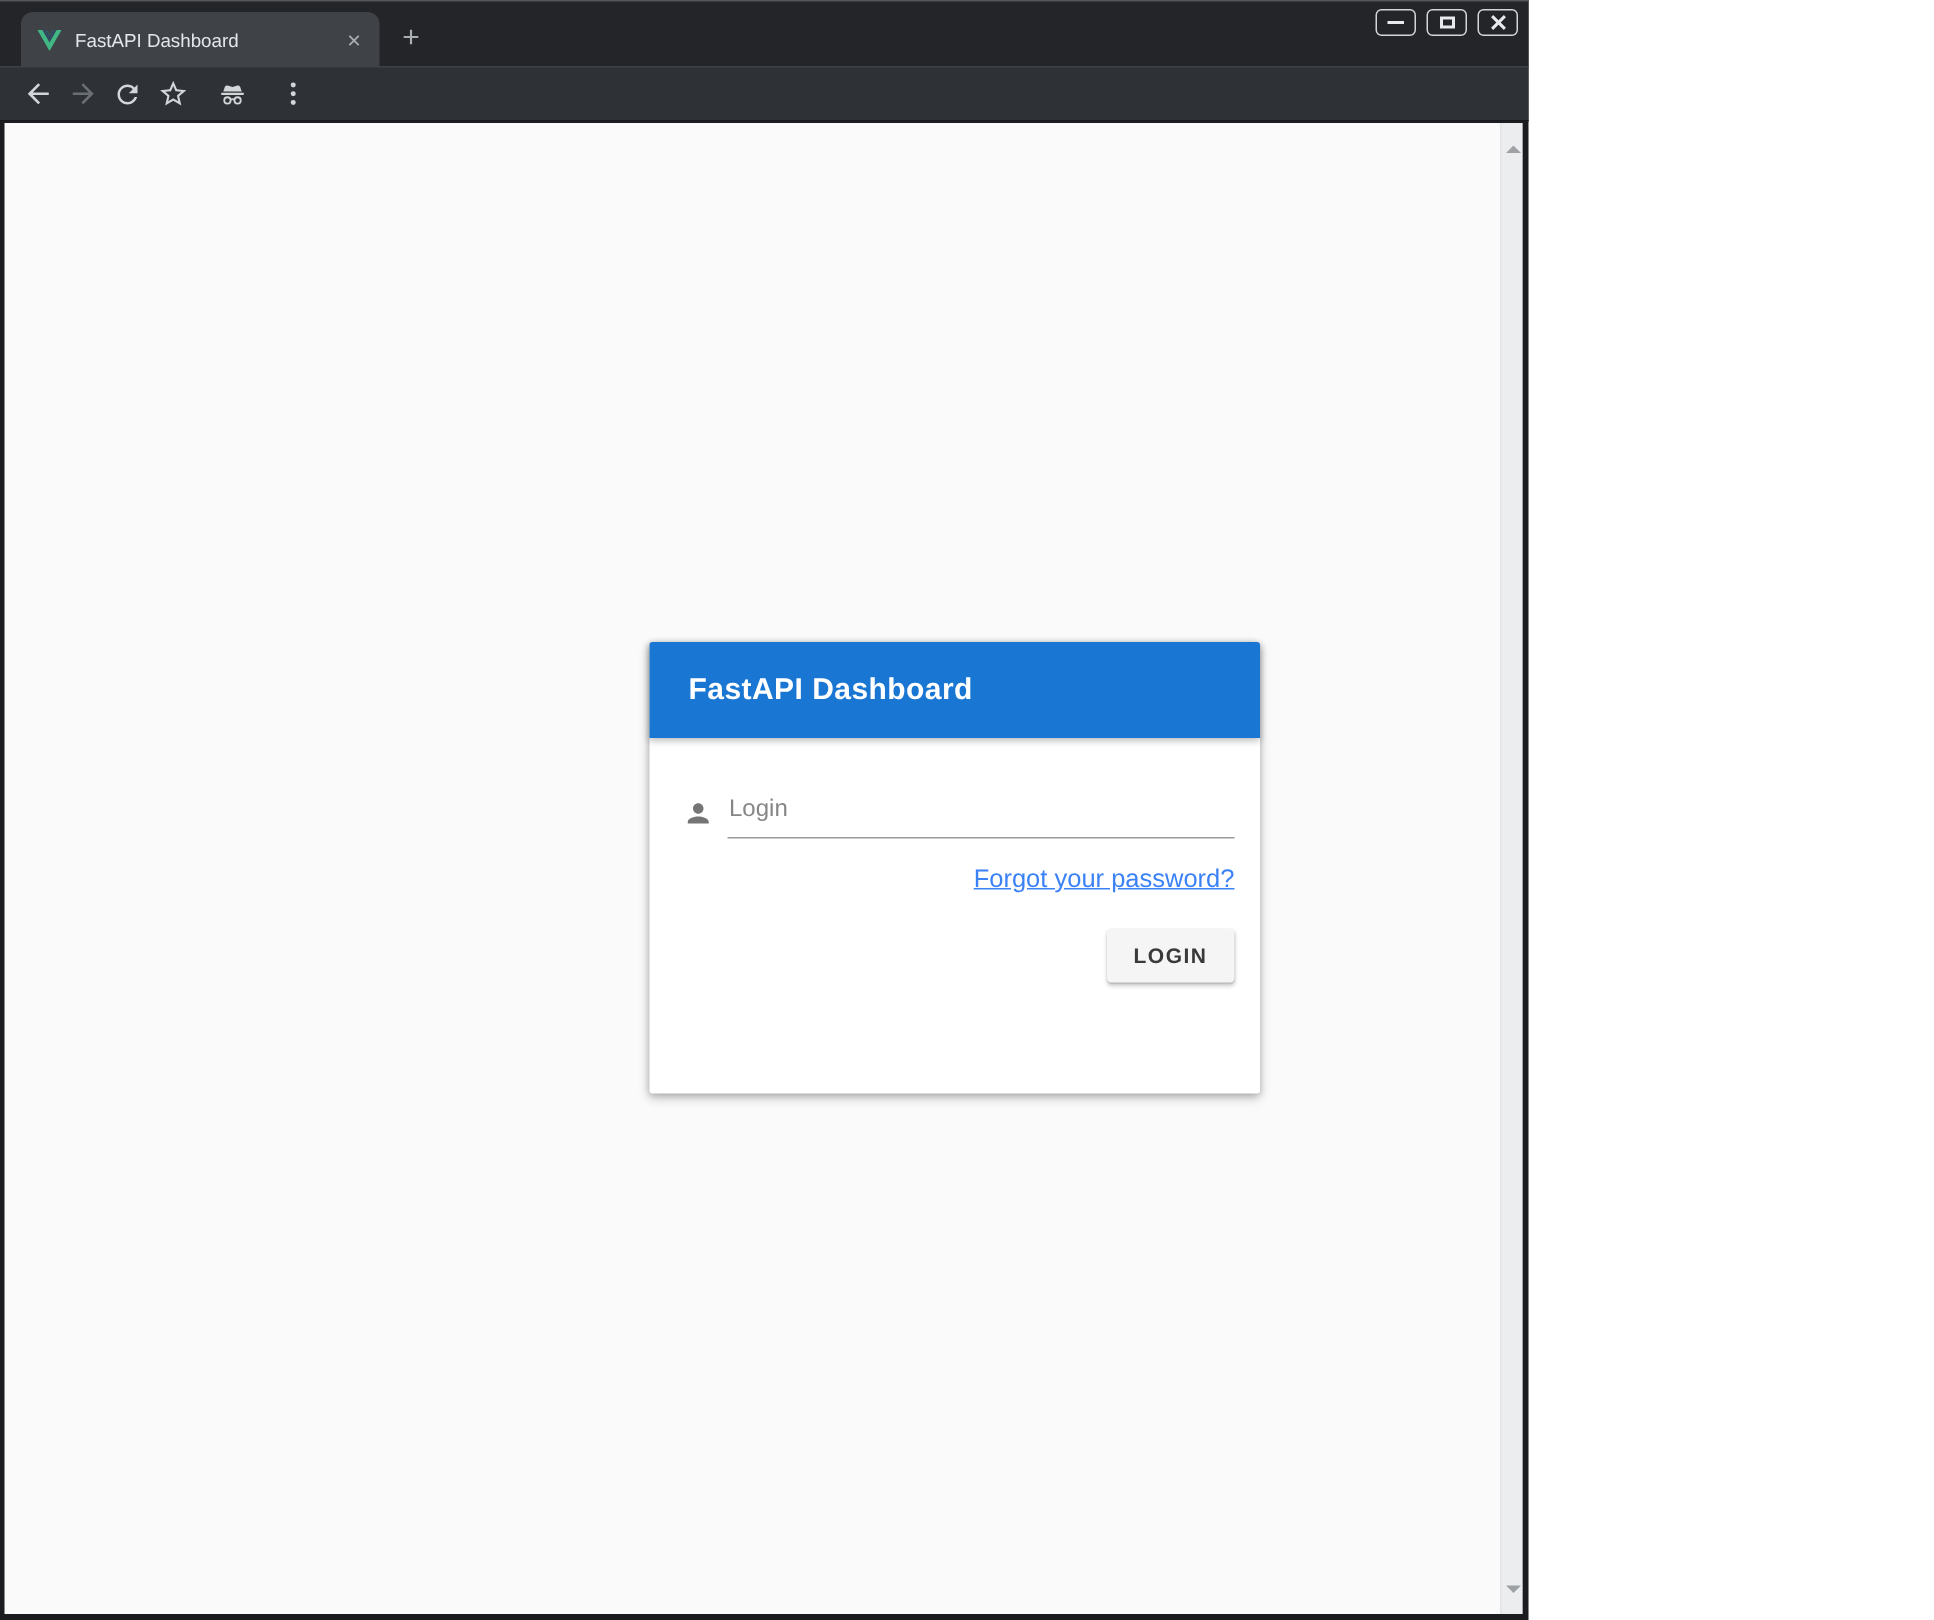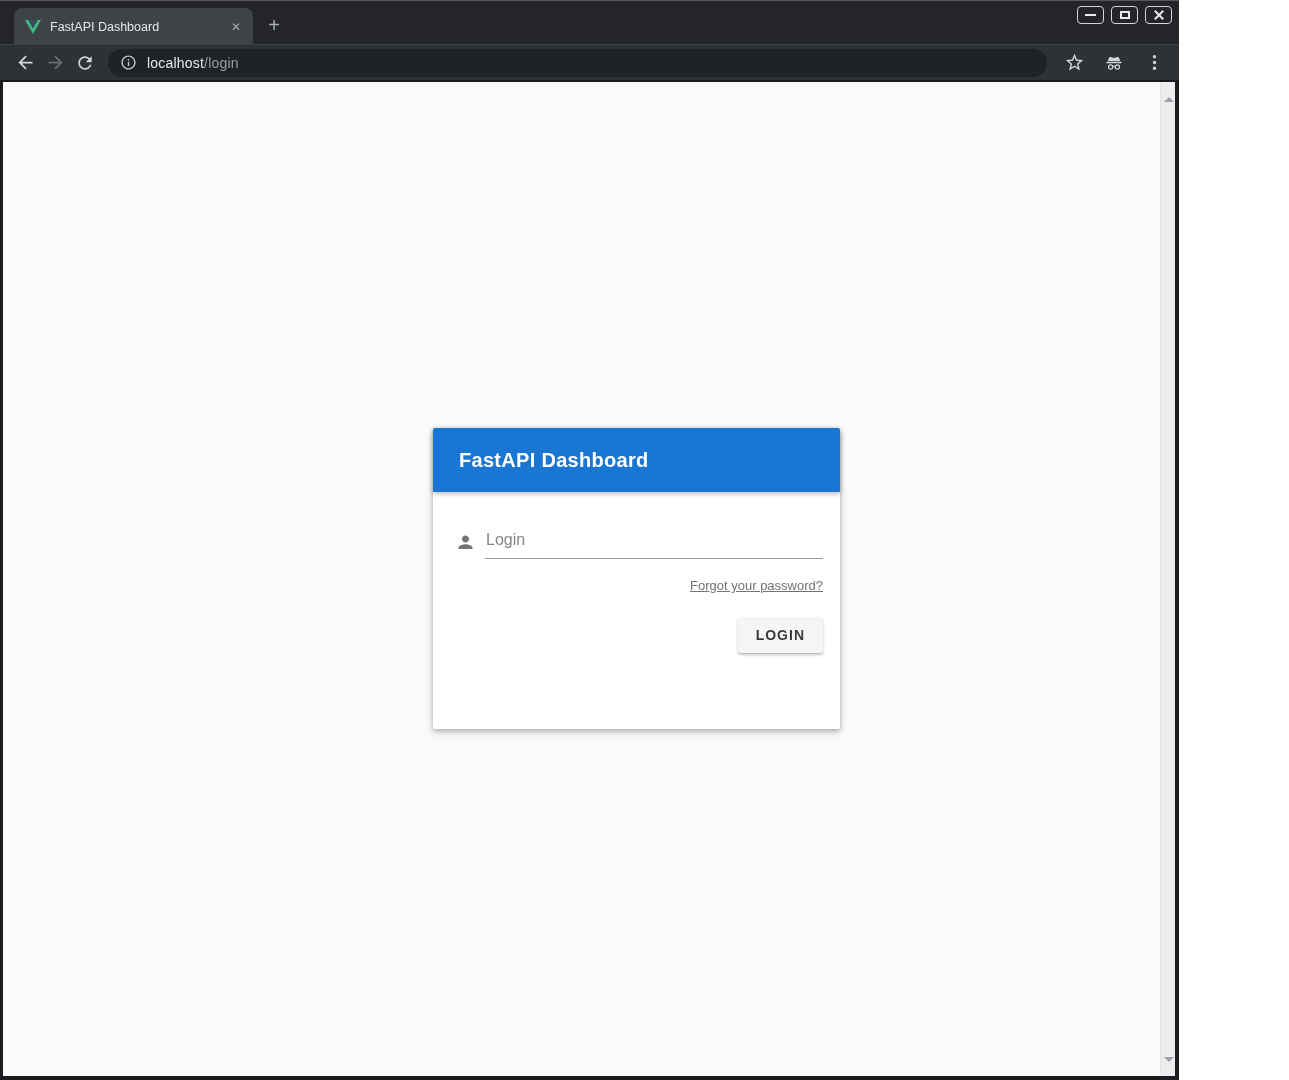--- a/index.html
+++ b/index.html
@@ -1,18 +1,18 @@
 <!DOCTYPE html>
 <html><head>
 <meta charset="utf-8">
 <style>
   * { margin:0; padding:0; box-sizing:border-box; }
   html,body { width:1289px; height:1080px; overflow:hidden; font-family:"Liberation Sans", sans-serif; }
 
-  .window { position:relative; width:1179px; height:1080px; background:#1b1c1f; }
+  .window { position:relative; width:1019px; height:1080px; background:#1b1c1f; }
 
   
   .titlebar { position:absolute; top:0; left:0; right:0; height:44px; background:#242528; border-top:1px solid #54575b; }
   .tab { position:absolute; left:14px; top:7px; width:239px; height:37px; background:#3f4348;
          border-radius:8px 8px 0 0; display:flex; align-items:center; padding:0 8px 0 11px; }
   .tab-favicon { width:16px; height:15px; flex:0 0 auto; display:flex; align-items:center; }
   .tab-title { flex:1; margin-left:9px; font-size:12.5px; color:#e4e6e9; white-space:nowrap; overflow:hidden; }
   .tab-close { width:18px; height:18px; display:flex; align-items:center; justify-content:center;
                color:#a9aeb3; font-size:12px; border-radius:50%; cursor:pointer; }
   .new-tab { position:absolute; left:261px; top:11px; width:26px; height:26px; display:flex; align-items:center;
@@ -60,21 +60,21 @@
 
   .field-row { display:flex; align-items:flex-end; }
   .field-row.login { margin-top:39px; }
   .field-row.password { margin-top:40px; }
   .field-icon { color:#757575; flex:0 0 auto; margin:0 9px 6px 0; display:flex; }
   .field-input { flex:1; border:none; border-bottom:1px solid #9a9a9a; outline:none; background:transparent;
                  font-family:"Liberation Sans", sans-serif; font-size:16px; color:#212121; padding:0 0 9px 1px; border-radius:0; }
   .field-input::placeholder { color:#868686; opacity:1; }
 
   .forgot-row { margin-top:17px; text-align:right; }
-  .forgot-link { font-size:13px; color:#737373; cursor:pointer; }
+  .forgot-link { font-size:17px; color:#3b82f6; cursor:pointer; }
 
   .actions-row { margin-top:23px; text-align:right; }
   .login-btn { background:#f5f5f5; border:none; border-radius:3px; padding:10px 18px; cursor:pointer;
                font-family:"Liberation Sans", sans-serif; font-size:14px; font-weight:700; letter-spacing:1px; color:#3a3a3a;
                box-shadow:0 2px 3px rgba(0,0,0,0.2), 0 1px 1px rgba(0,0,0,0.12); }
 </style>
 </head>
 <body>
 
 <div class="window">
@@ -116,28 +116,20 @@
       <svg viewBox="0 0 24 24" width="21" height="21" fill="currentColor">
           <path d="M12 4l-1.41 1.41L16.17 11H4v2h12.17l-5.58 5.59L12 20l8-8z"></path>
         </svg>
     </div>
     <div class="nav-btn">
       <svg viewBox="0 0 24 24" width="20" height="20" fill="currentColor">
           <path d="M17.65 6.35C16.2 4.9 14.21 4 12 4c-4.42 0-7.99 3.58-7.99 8s3.57 8 7.99 8c3.73 0 6.84-2.55 7.73-6h-2.08c-.82 2.33-3.04 4-5.65 4-3.31 0-6-2.69-6-6s2.69-6 6-6c1.66 0 3.14.69 4.22 1.78L13 11h7V4l-2.35 2.35z"></path>
         </svg>
     </div>
 
-    <div class="omnibox">
-      <span class="omni-info">
-        <svg viewBox="0 0 24 24" width="17" height="17" fill="currentColor">
-            <path d="M11 7h2v2h-2zm0 4h2v6h-2zm1-9C6.48 2 2 6.48 2 12s4.48 10 10 10 10-4.48 10-10S17.52 2 12 2zm0 18c-4.41 0-8-3.59-8-8s3.59-8 8-8 8 3.59 8 8-3.59 8-8 8z"></path>
-          </svg>
-      </span>
-      <span class="omni-url"><span class="omni-host">localhost</span><span class="omni-path">/login</span></span>
-    </div>
 
     <div class="tb-right">
       <div class="nav-btn">
         <svg viewBox="0 0 24 24" width="21" height="21" fill="currentColor">
             <path d="M22 9.24l-7.19-.62L12 2 9.19 8.63 2 9.24l5.46 4.73L5.82 21 12 17.27 18.18 21l-1.63-7.03L22 9.24zM12 15.4l-3.76 2.27 1-4.28-3.32-2.88 4.38-.38L12 6.1l1.71 4.04 4.38.38-3.32 2.88 1 4.28L12 15.4z"></path>
           </svg>
       </div>
       <div class="nav-btn">
         <svg viewBox="0 0 24 24" width="22" height="22">
           <path fill="currentColor" d="M16.06 5.4c.7 0 1.31.44 1.54 1.1l1.1 3.3H5.3l1.1-3.3c.23-.66.84-1.1 1.54-1.1.16 0 .32.03.47.08L12 6.6l3.59-1.12c.15-.05.31-.08.47-.08z"></path>

